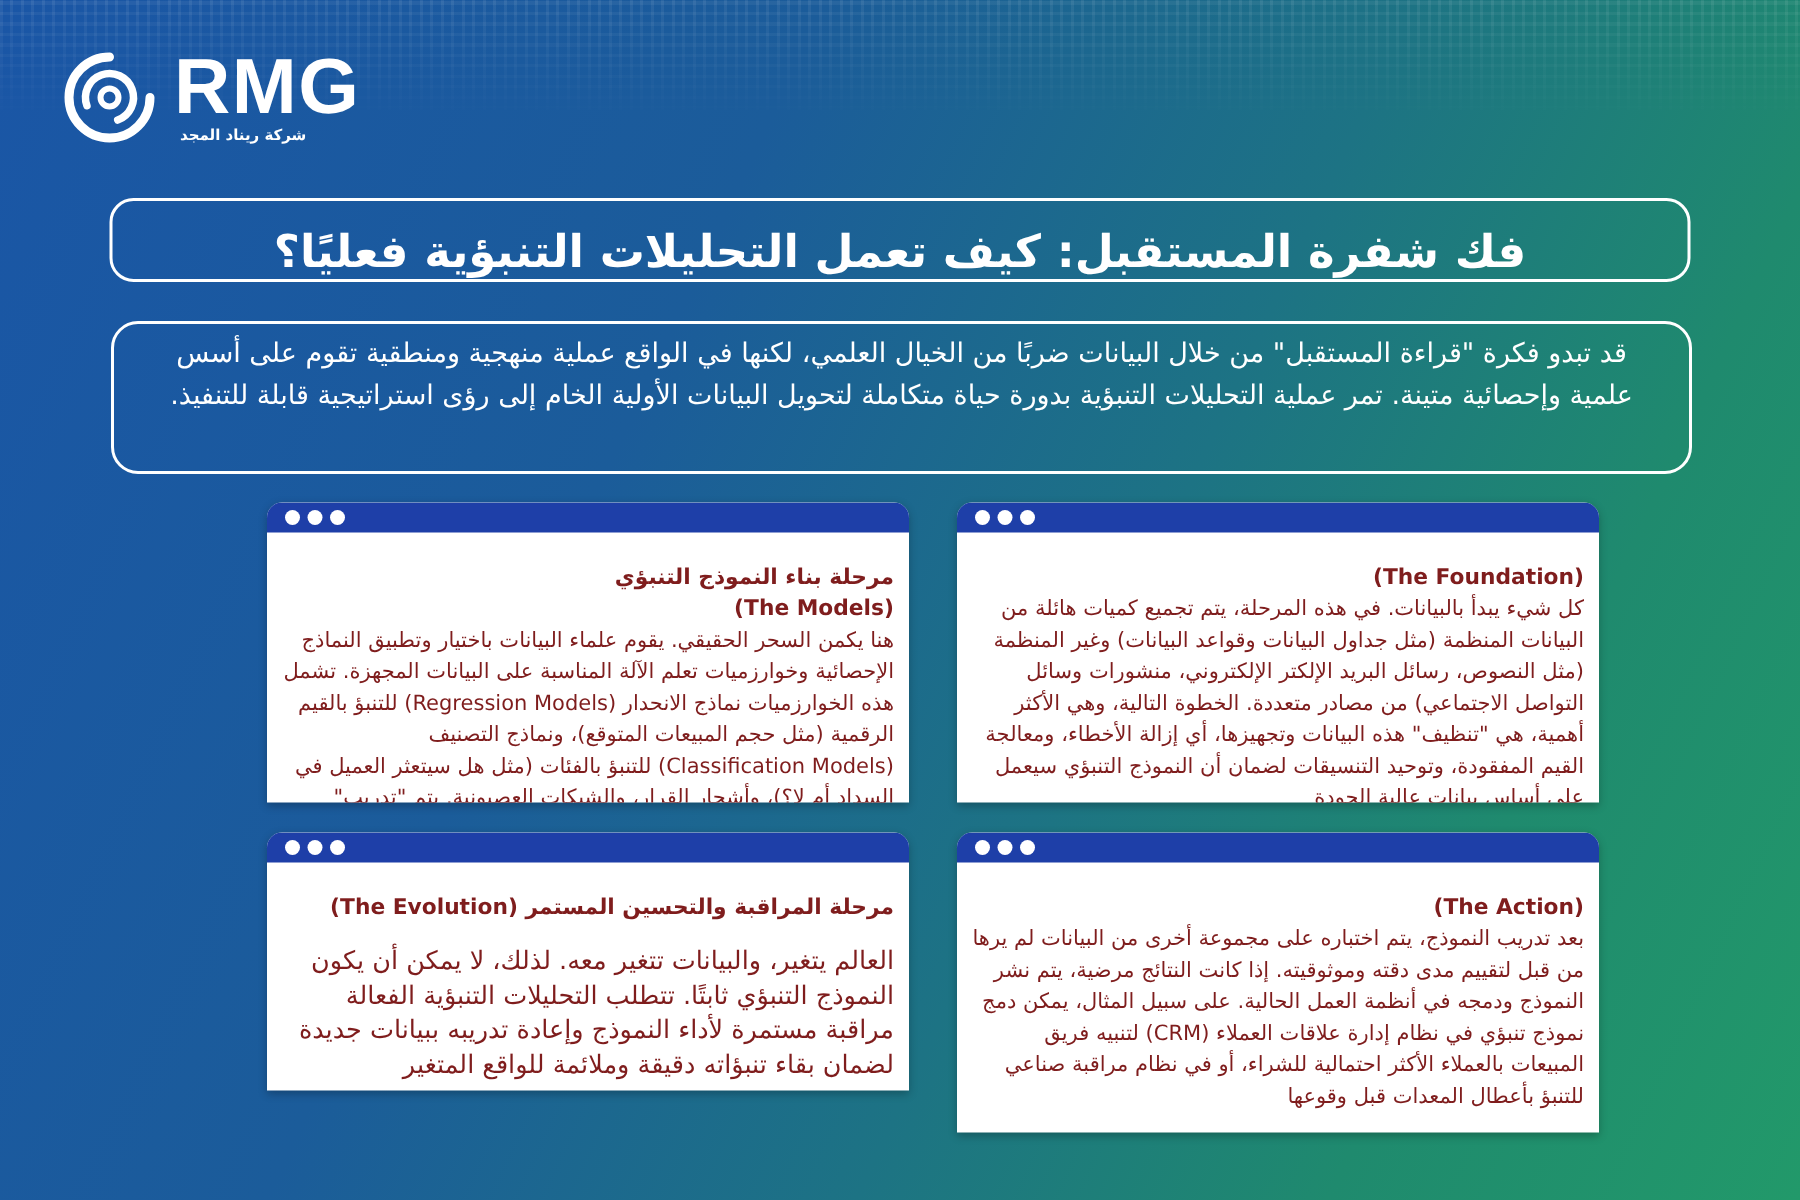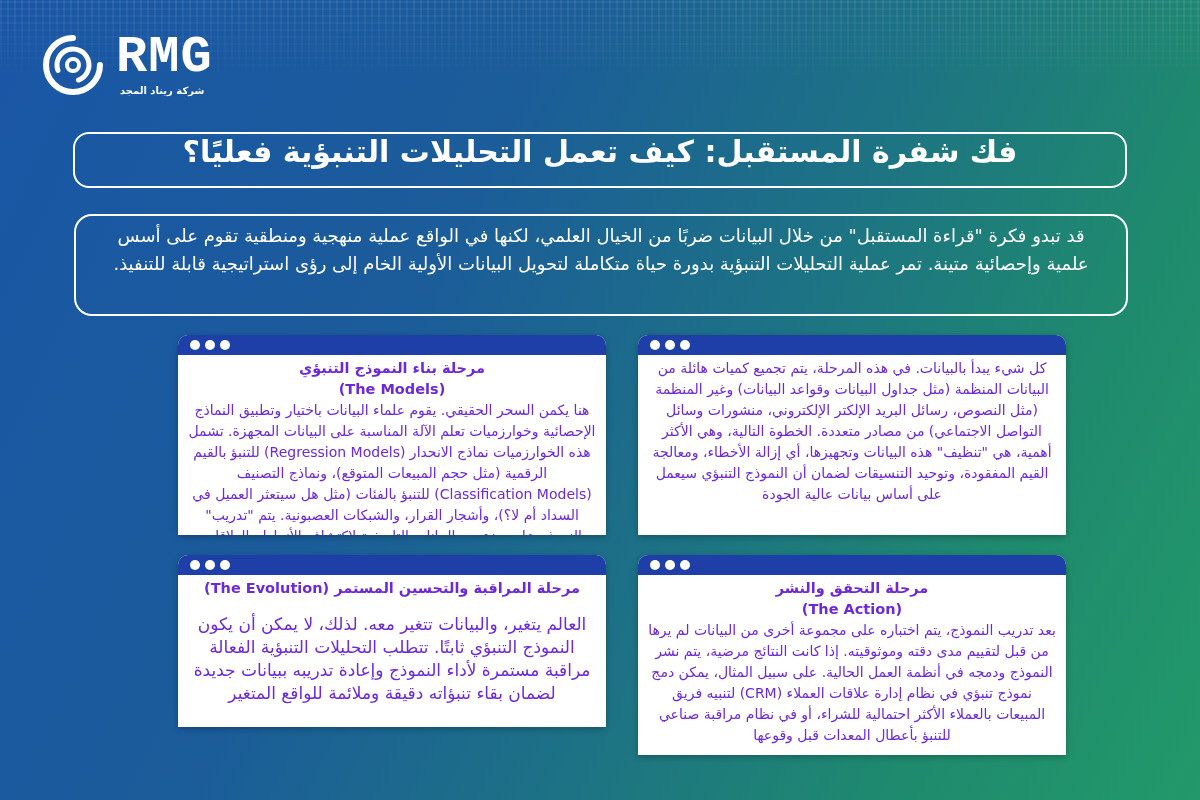--- a/index.html
+++ b/index.html
@@ -13,51 +13,51 @@
       background-image:
         repeating-linear-gradient(90deg, rgba(255,255,255,0.07) 0 2px, transparent 2px 7px),
         repeating-linear-gradient(0deg, rgba(255,255,255,0.06) 0 2px, transparent 2px 7px);
       -webkit-mask-image: linear-gradient(180deg, #000 0%, transparent 100%);
       mask-image: linear-gradient(180deg, #000 0%, transparent 100%);
     }
     .logo { position:absolute; left:40px; top:30px; width:220px; height:72px; }
     .logo-mark { position:absolute; left:0; top:2px; width:66px; height:66px; }
     .logo-text {
       position:absolute; left:76px; top:0px; color:#fff;
-      font-family:Liberation Mono, monospace; font-weight:bold; font-size:52px; letter-spacing:1px; line-height:56px;
+      font-family:Liberation Sans, sans-serif; font-weight:bold; font-size:52px; letter-spacing:1px; line-height:56px;
     }
     .logo-sub {
       position:absolute; left:80px; top:52px; width:170px; text-align:left;
       color:#fff; font-weight:bold; font-size:10px; direction:rtl; line-height:18px;
     }
     .title-box {
       position:absolute; left:73px; top:132px; width:1054px; height:56px;
       border:2.5px solid #fff; border-radius:16px; box-sizing:border-box;
-      display:flex; align-items:flex-start; justify-content:center;
+      display:flex; align-items:flex-end; justify-content:center;
     }
     .title-box span {
       color:#fff; font-weight:bold; font-size:30px; direction:rtl;
     }
     .intro-box {
       position:absolute; left:74px; top:214px; width:1054px; height:102px;
       border:2.5px solid #fff; border-radius:18px; box-sizing:border-box;
       padding:6px 22px; color:#fff; font-size:18px; line-height:28px;
       direction:rtl; text-align:center;
     }
     .card {
       position:absolute; width:428px; background:#fff; border-radius:10px 10px 0 0;
       overflow:hidden; box-shadow:0 2px 6px rgba(0,0,0,0.25);
     }
     .card-bar {
       height:20px; background:#1e3fa8; position:relative;
     }
     .dots { position:absolute; left:12px; top:5px; display:flex; gap:5px; }
     .dot { width:10px; height:10px; border-radius:50%; background:#fff; }
     .card-body {
-      padding:3px 10px 6px; direction:rtl; text-align:center; color:#6d28d9;
+      padding:20px 10px 6px; direction:rtl; color:#7f1d1d;
     }
     .card-title { font-weight:bold; font-size:14.5px; line-height:21px; }
     .card-sub { font-weight:bold; font-size:14.5px; line-height:21px; }
     .card-text { font-size:14px; line-height:21px; }
     .card-text.big { font-size:17px; line-height:23px; margin-top:14px; }
     #card-foundation { left:638px; top:335px; height:200px; }
     #card-brain { left:178px; top:335px; height:200px; }
     #card-action { left:638px; top:555px; height:200px; }
     #card-evolution { left:178px; top:555px; height:172px; }
   </style>
@@ -84,20 +84,21 @@
 
 <div class="card" id="card-foundation">
   <div class="card-bar">
     <div class="dots">
         <span class="dot"></span>
         <span class="dot"></span>
         <span class="dot"></span>
       </div>
   </div>
   <div class="card-body">
+    <div class="card-sub">(The Foundation)</div>
     <div class="card-text">كل شيء يبدأ بالبيانات. في هذه المرحلة، يتم تجميع كميات هائلة من البيانات المنظمة (مثل جداول البيانات وقواعد البيانات) وغير المنظمة (مثل النصوص، رسائل البريد الإلكتر الإلكتروني، منشورات وسائل التواصل الاجتماعي) من مصادر متعددة. الخطوة التالية، وهي الأكثر أهمية، هي "تنظيف" هذه البيانات وتجهيزها، أي إزالة الأخطاء، ومعالجة القيم المفقودة، وتوحيد التنسيقات لضمان أن النموذج التنبؤي سيعمل على أساس بيانات عالية الجودة</div>
   </div>
 </div>
 
 <div class="card" id="card-brain">
   <div class="card-bar">
     <div class="dots">
         <span class="dot"></span>
         <span class="dot"></span>
         <span class="dot"></span>
@@ -112,21 +113,20 @@
 
 <div class="card" id="card-action">
   <div class="card-bar">
     <div class="dots">
         <span class="dot"></span>
         <span class="dot"></span>
         <span class="dot"></span>
       </div>
   </div>
   <div class="card-body">
-    <div class="card-title">مرحلة التحقق والنشر</div>
     <div class="card-sub">(The Action)</div>
     <div class="card-text">بعد تدريب النموذج، يتم اختباره على مجموعة أخرى من البيانات لم يرها من قبل لتقييم مدى دقته وموثوقيته. إذا كانت النتائج مرضية، يتم نشر النموذج ودمجه في أنظمة العمل الحالية. على سبيل المثال، يمكن دمج نموذج تنبؤي في نظام إدارة علاقات العملاء (CRM) لتنبيه فريق المبيعات بالعملاء الأكثر احتمالية للشراء، أو في نظام مراقبة صناعي للتنبؤ بأعطال المعدات قبل وقوعها</div>
   </div>
 </div>
 
 <div class="card" id="card-evolution">
   <div class="card-bar">
     <div class="dots">
         <span class="dot"></span>
         <span class="dot"></span>

